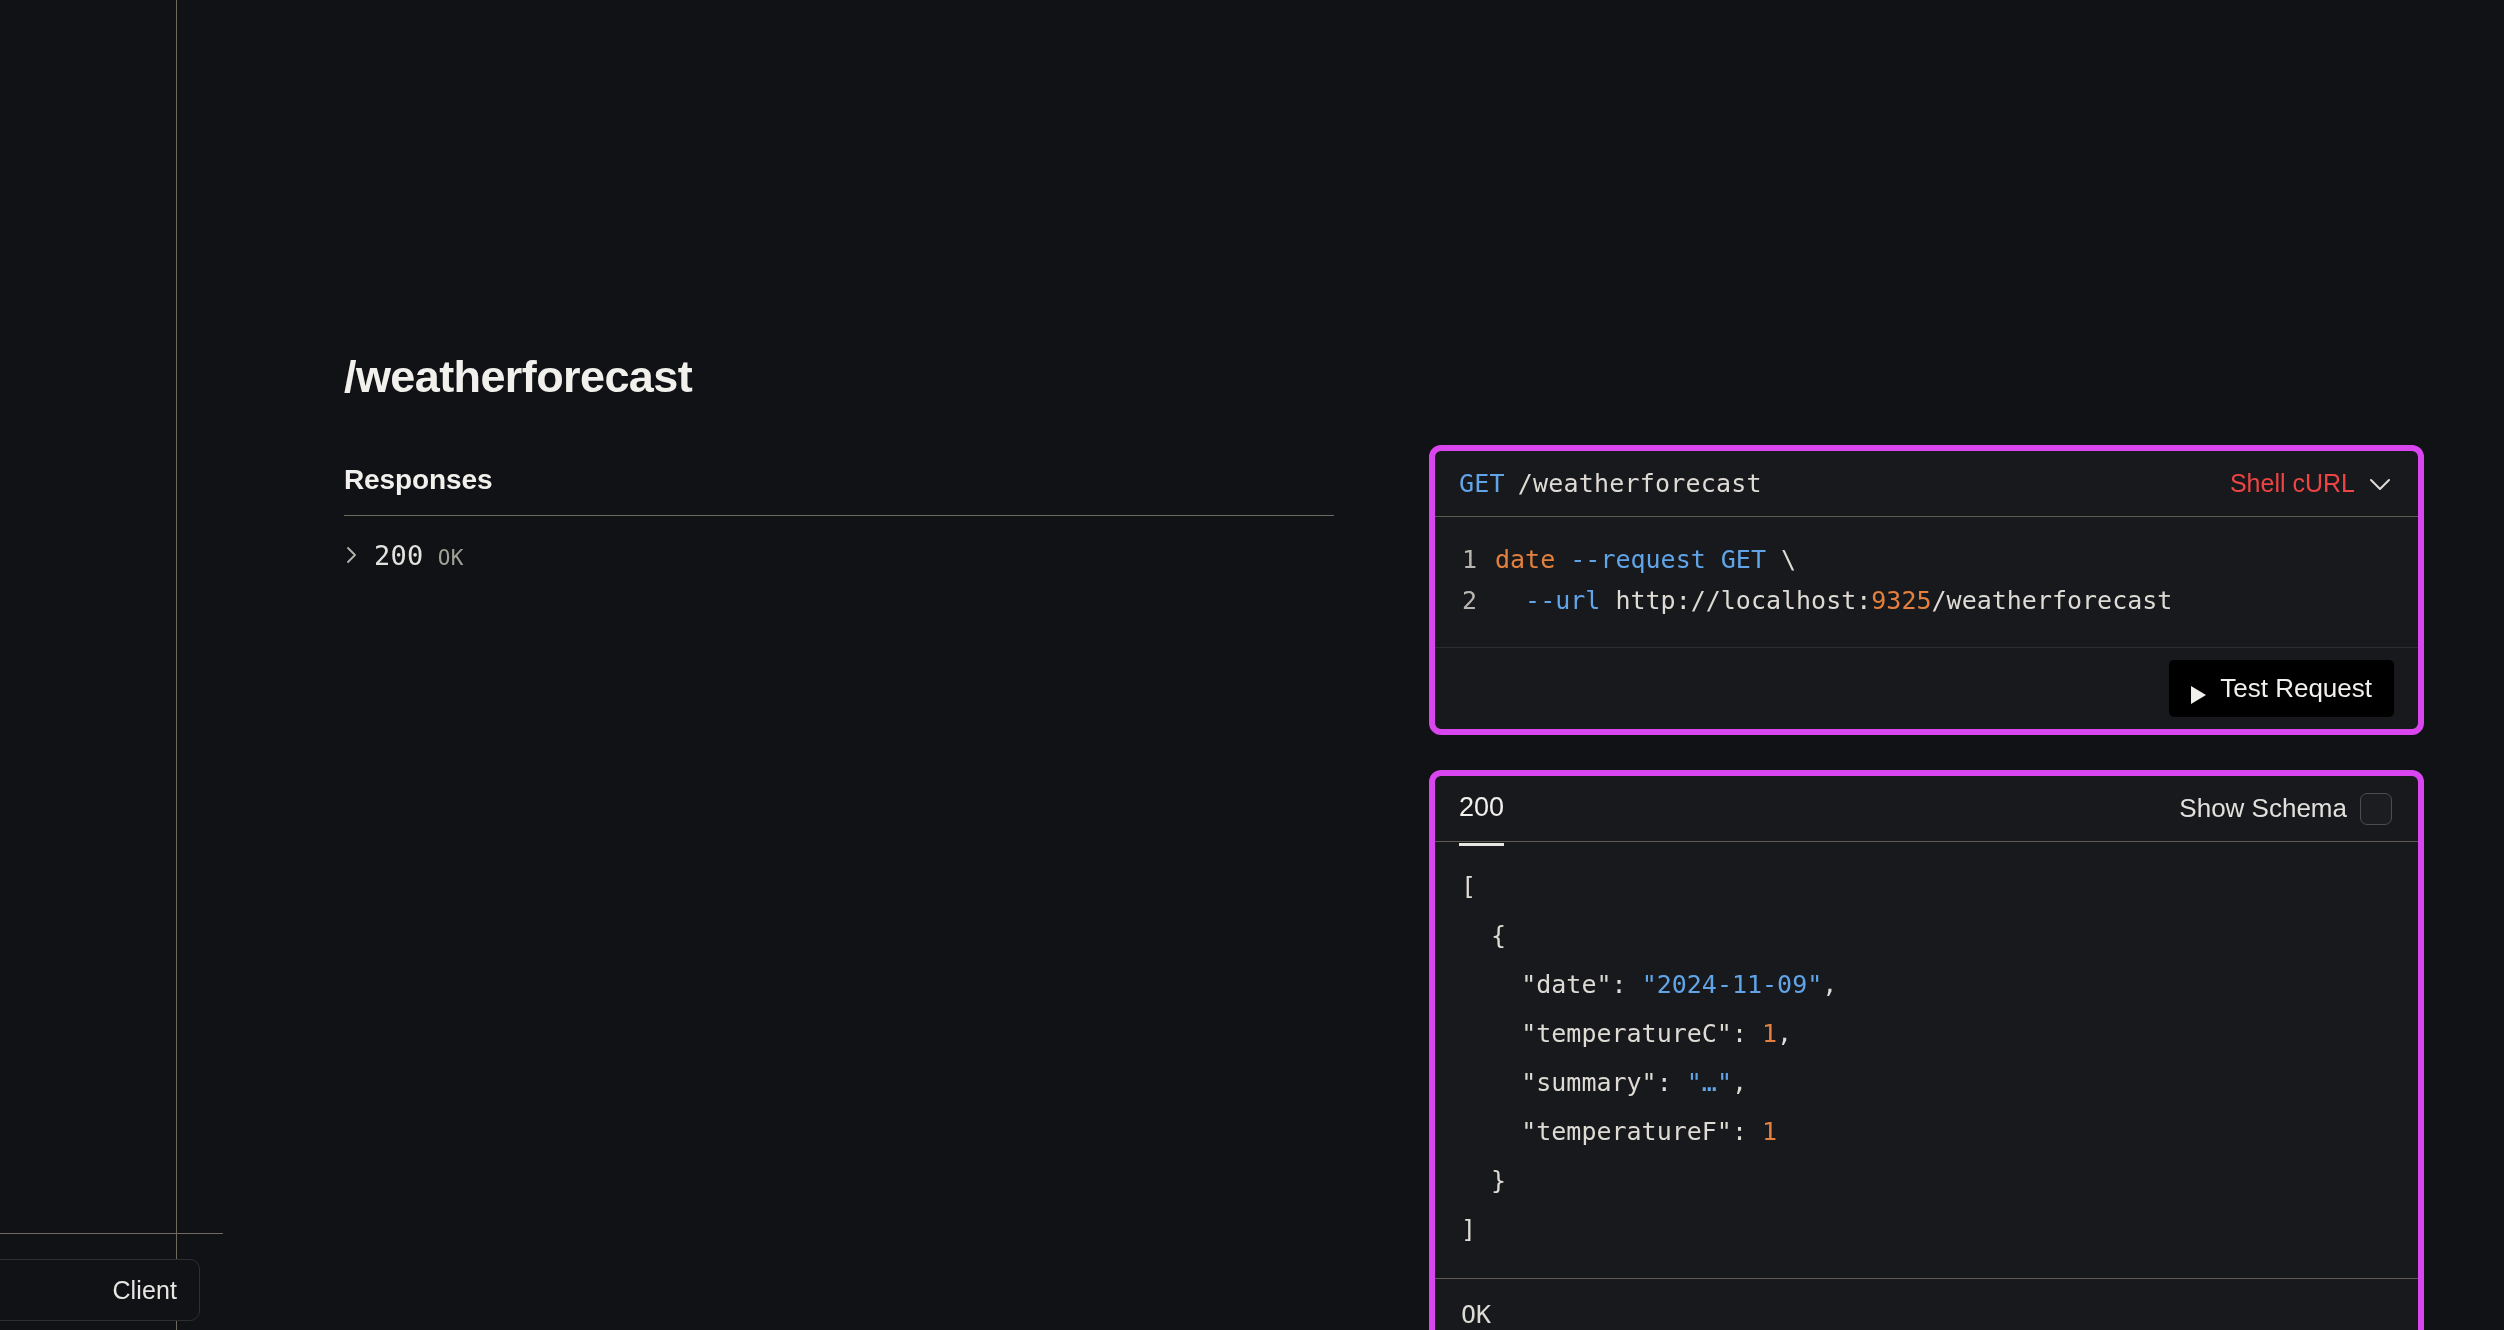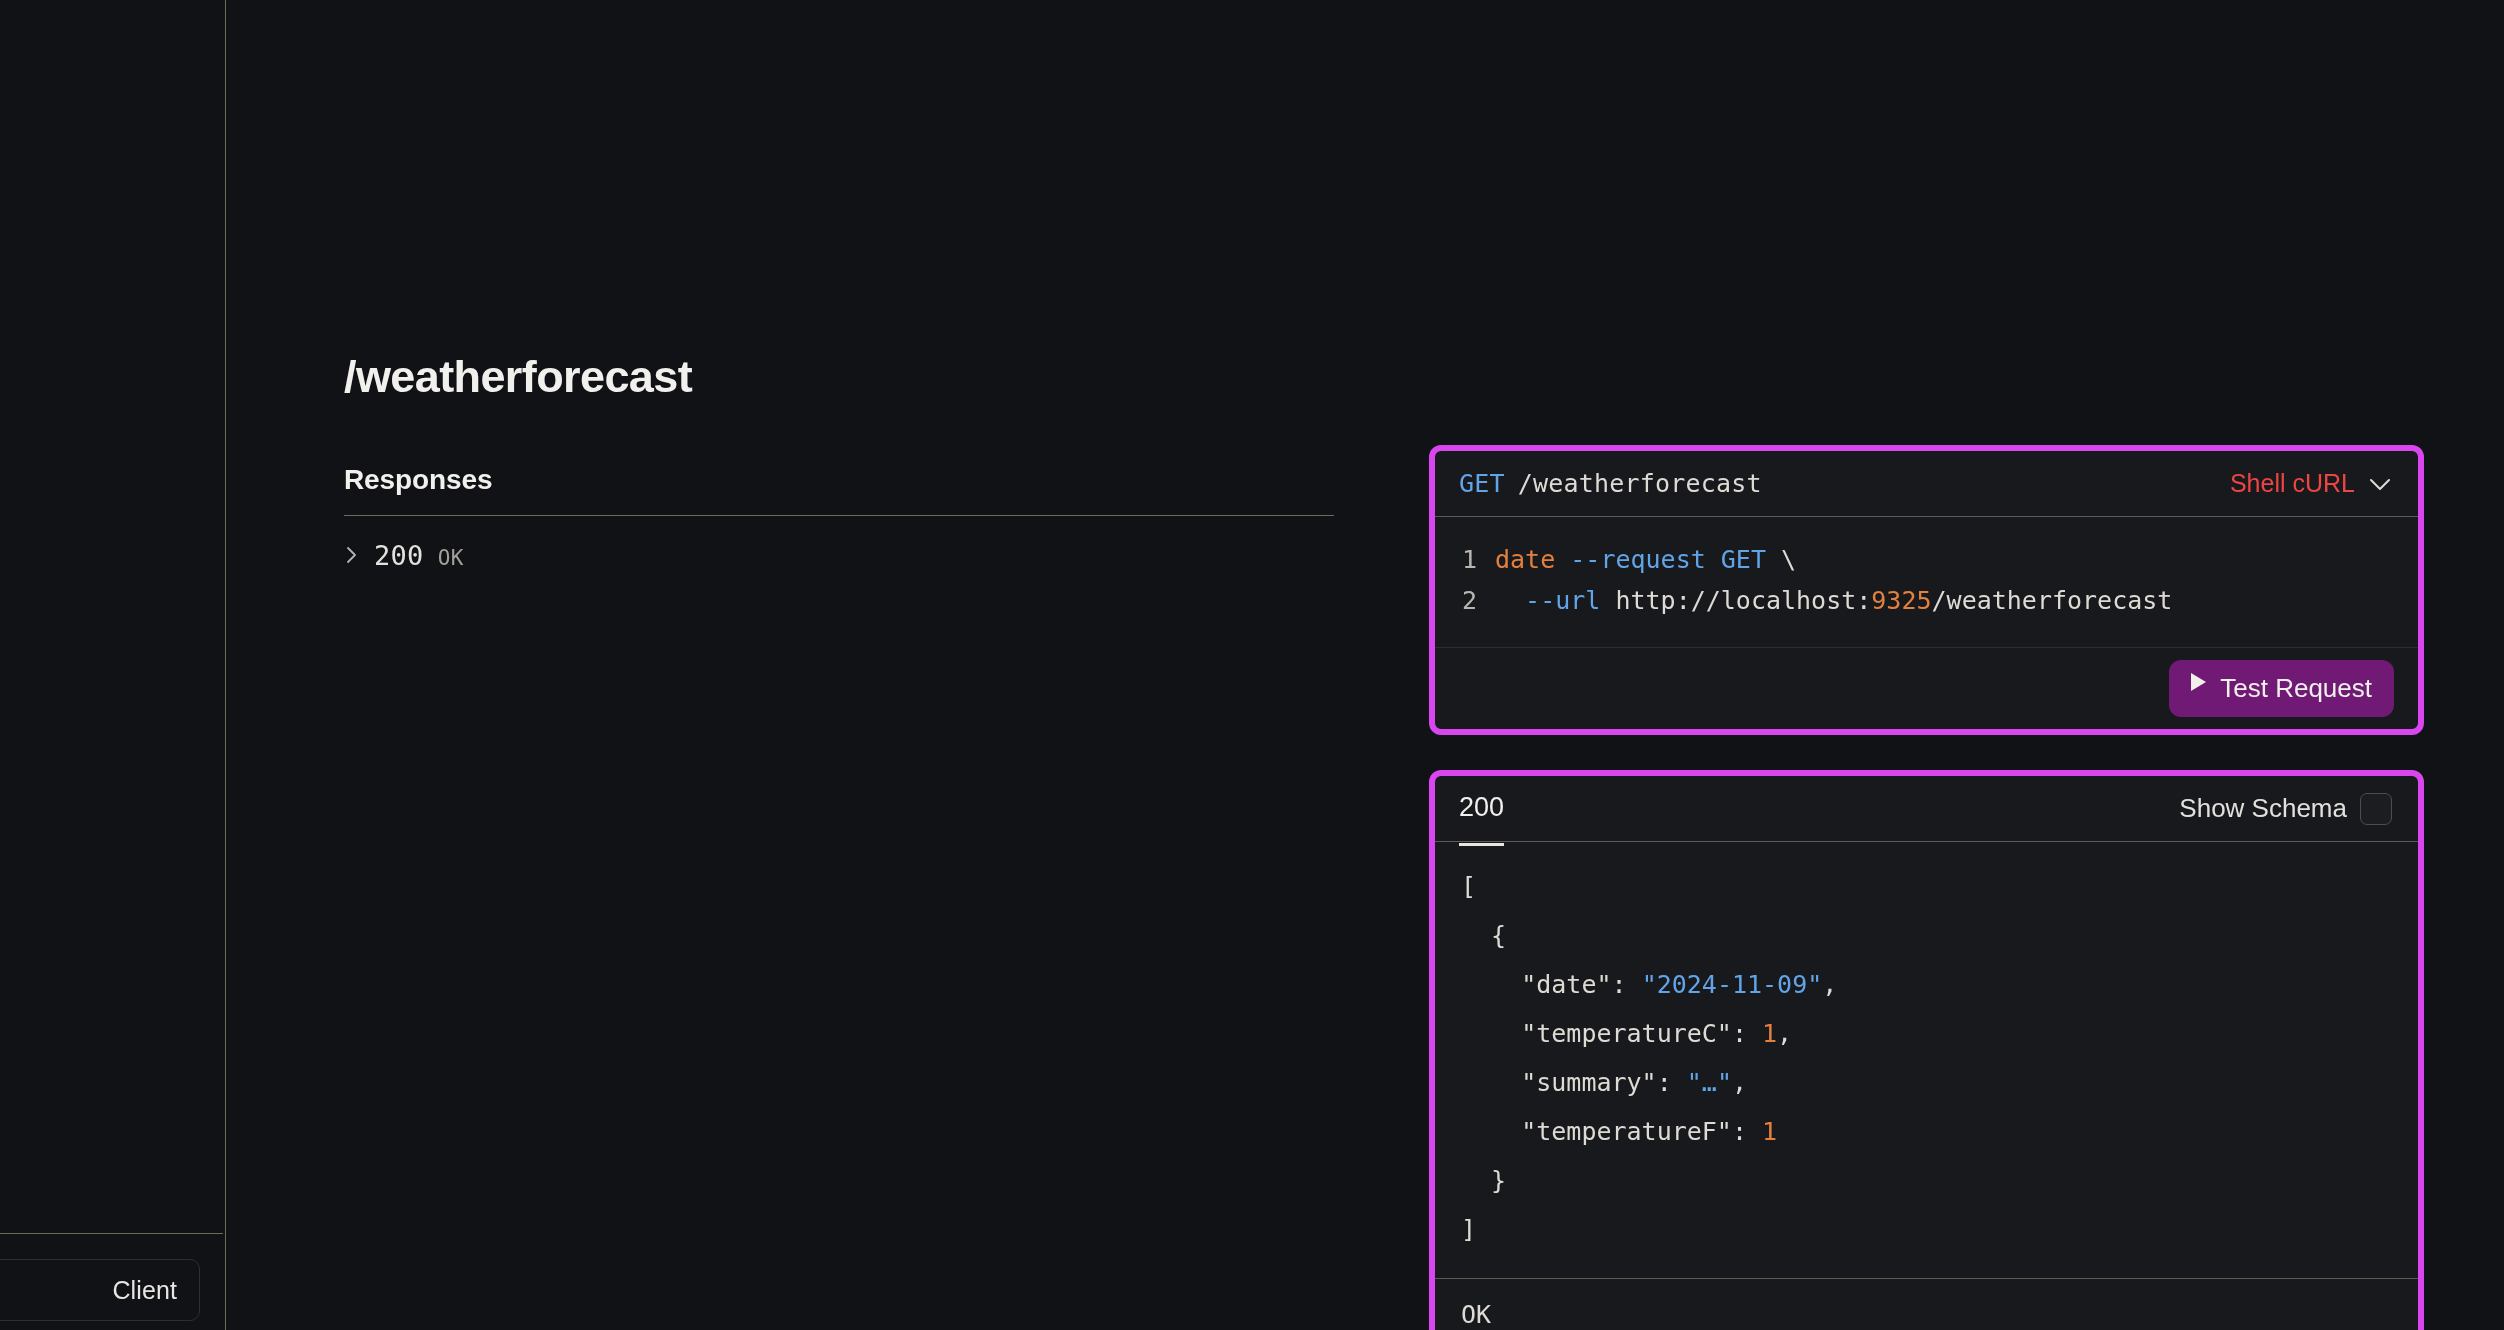--- a/index.html
+++ b/index.html
@@ -22,21 +22,21 @@
     position: relative;
     width: 2504px;
     height: 1330px;
     background: #101215;
   }
 
   
   .sidebar {
     position: absolute;
     left: 0; top: 0;
-    width: 226px;
+    width: 177px;
     height: 1330px;
     background: #101215;
     border-right: 1px solid #6f6a5e;
   }
   .sidebar-footer {
     position: absolute;
     left: 0;
     bottom: 0;
     width: 223px;
     height: 97px;
@@ -210,25 +210,25 @@
   .code-foot {
     border-top: 1px solid #2a2d32;
     height: 82px;
     display: flex;
     align-items: center;
     justify-content: flex-end;
     padding-right: 24px;
   }
   .test-btn {
     display: flex;
-    align-items: flex-start;
+    align-items: flex-end;
     gap: 14px;
-    background: #701a75;
+    background: #000000;
     border: none;
-    border-radius: 12px;
+    border-radius: 5px;
     padding: 13px 22px;
     color: #f2f0ec;
     font-family: "Liberation Sans", sans-serif;
     font-size: 26px;
     cursor: pointer;
   }
   .play-tri {
     width: 0; height: 0;
     border-left: 15px solid #f2f0ec;
     border-top: 9px solid transparent;

